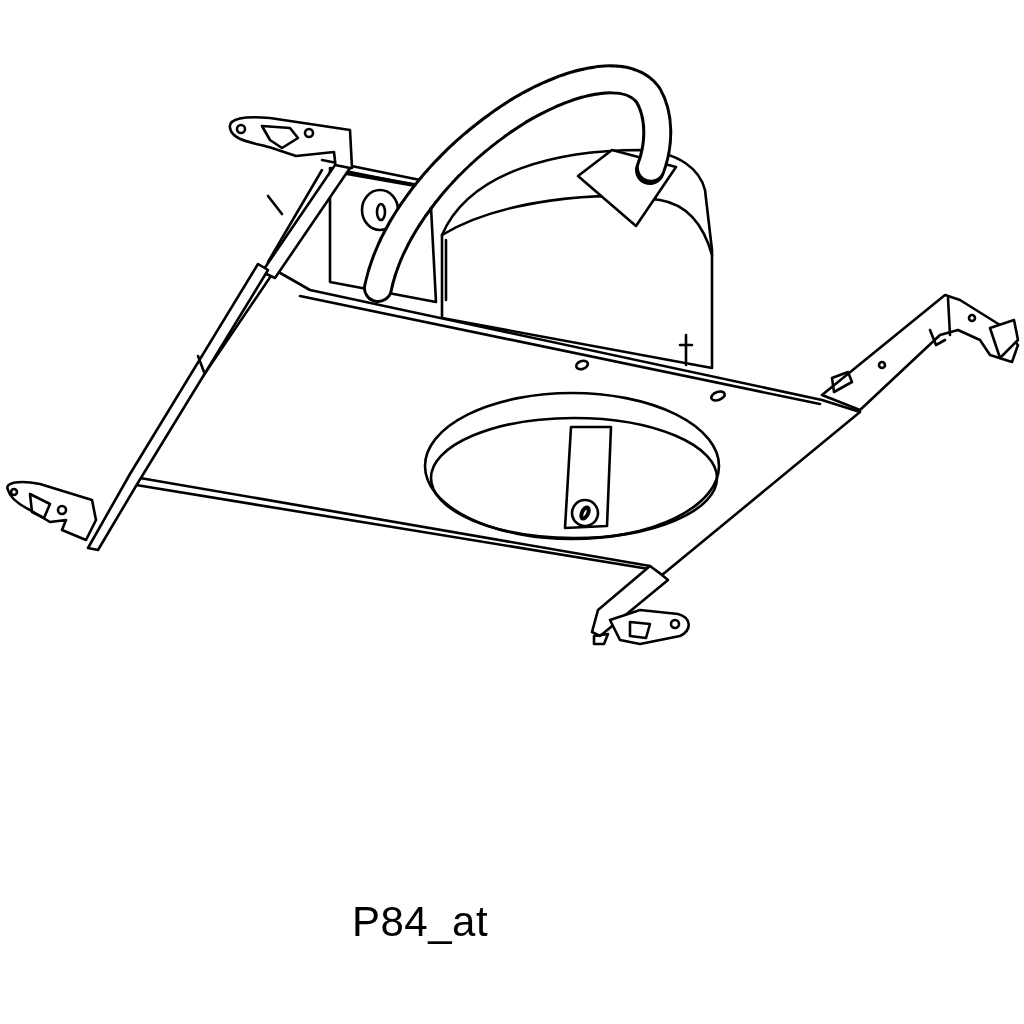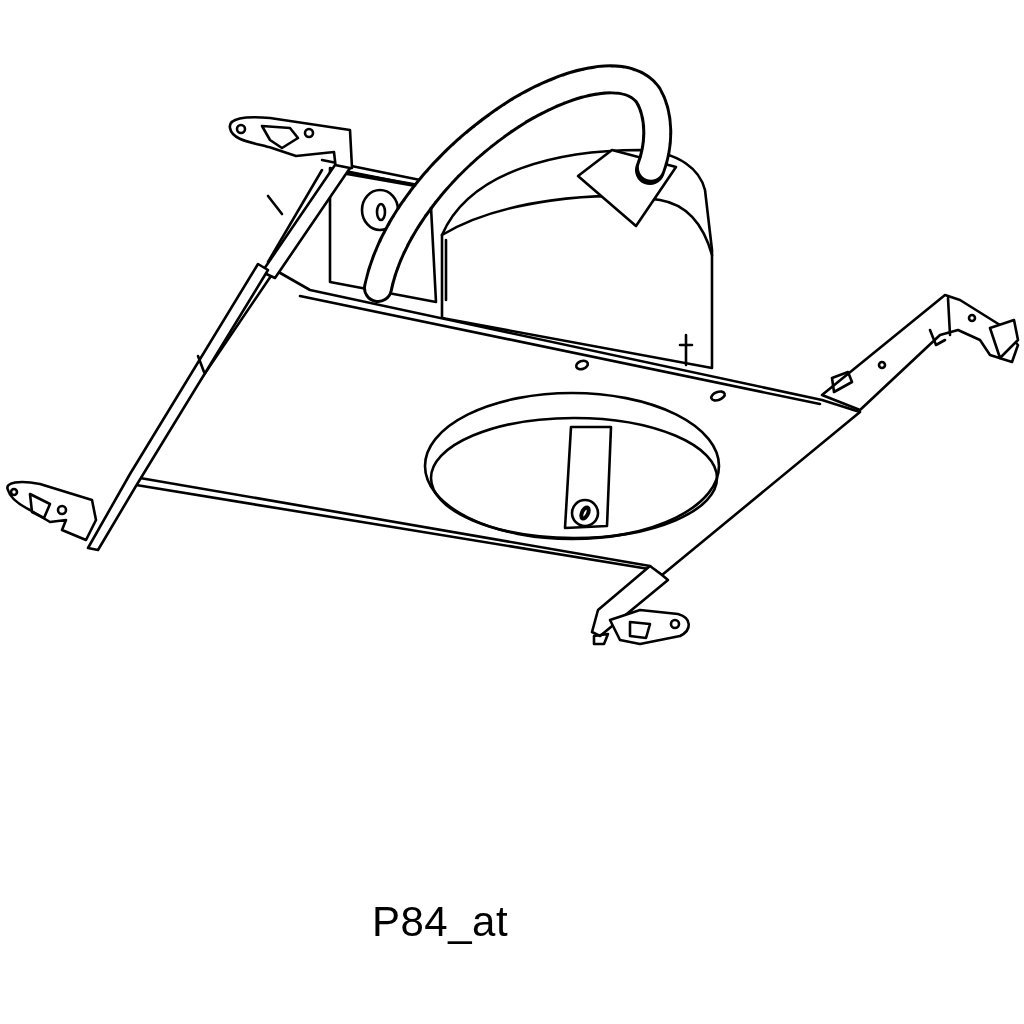--- a/index.html
+++ b/index.html
@@ -6,21 +6,21 @@
     body { width: 1024px; height: 1024px; position: relative; overflow: hidden; }
     .drawing { position: absolute; left: 0; top: 0; width: 1024px; height: 1024px; }
     .drawing svg { width: 1024px; height: 1024px; display: block; }
     .ln { fill: none; stroke: #000; stroke-width: 2.6; stroke-linejoin: round; stroke-linecap: round; }
     .lnw { fill: #fff; stroke: #000; stroke-width: 2.6; stroke-linejoin: round; stroke-linecap: round; }
     .thk { fill: none; stroke: #000; stroke-width: 4; stroke-linejoin: round; stroke-linecap: round; }
     .caption {
       position: absolute; left: 0; width: 840px; top: 898px;
       text-align: center;
       font-family: "Liberation Sans", sans-serif;
-      font-size: 42px; color: #000; letter-spacing: 0.5px; padding-left: 20px;
+      font-size: 42px; color: #000; letter-spacing: 0.5px;
     }
   </style>
 </head>
 <body>
 
 <div class="drawing">
   <svg viewBox="0 0 1024 1024" xmlns="http://www.w3.org/2000/svg">
 
     <g>
       <path class="lnw" d="M442,300 L442,235 C470,170 560,150 640,150 C680,152 700,170 705,190 L712,250 L712,368 L442,318 Z"></path>

